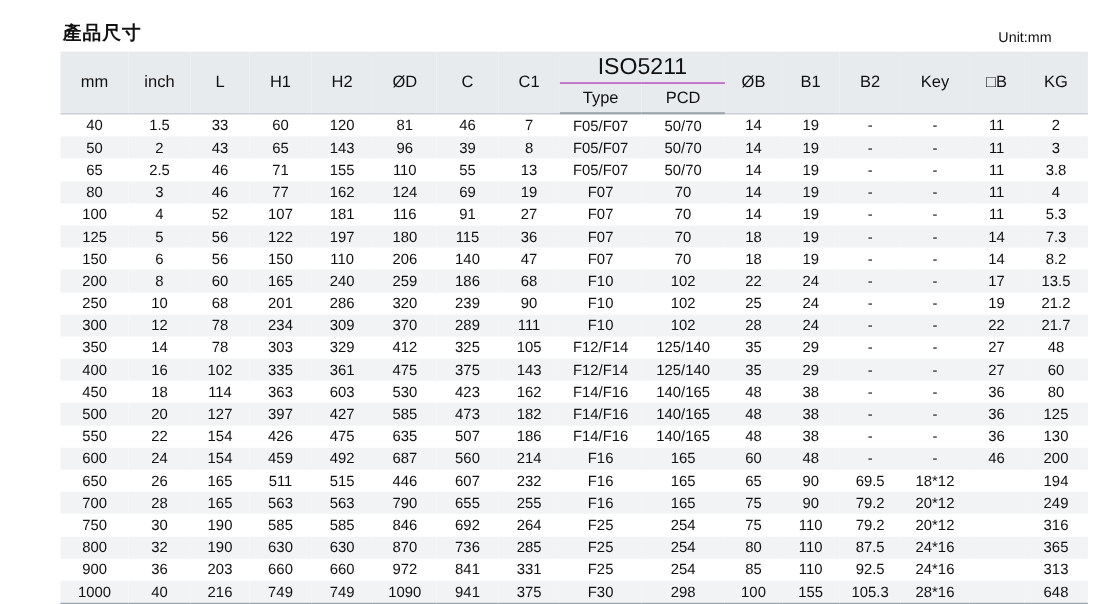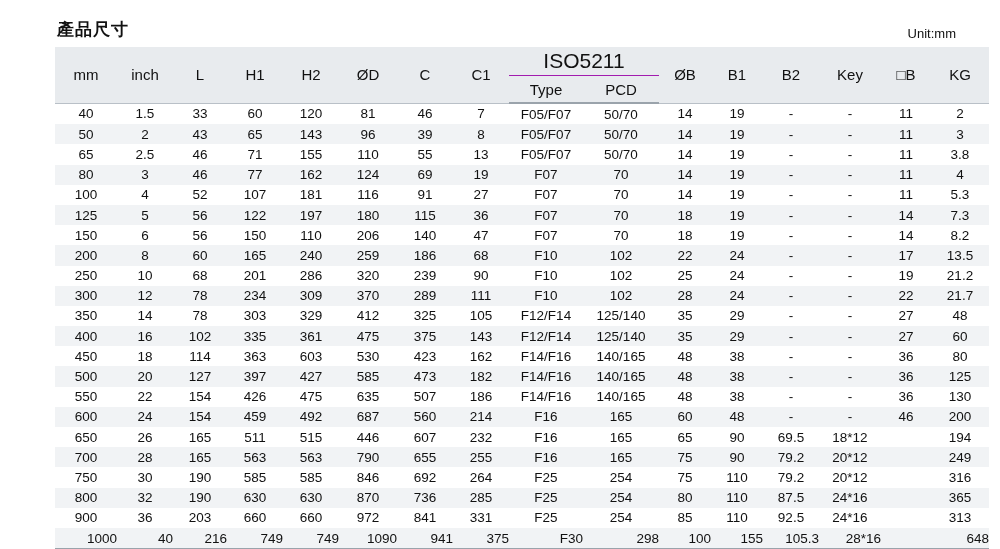--- a/index.html
+++ b/index.html
@@ -78,21 +78,20 @@
   tbody td {
     height: 20.2px;
     font-size: 13.5px;
     color: #111;
   }
   tbody tr.alt td {
     background: #f1f3f5;
   }
   tbody tr.last td {
     border-bottom: 2px solid #9aa3ab;
-    text-align: right;
   }
   .col-mm    { width: 62px; }
   .col-inch  { width: 56px; }
   .col-l     { width: 54px; }
   .col-h1    { width: 56px; }
   .col-h2    { width: 56px; }
   .col-d     { width: 58px; }
   .col-c     { width: 56px; }
   .col-c1    { width: 56px; }
   .col-type  { width: 74px; }

